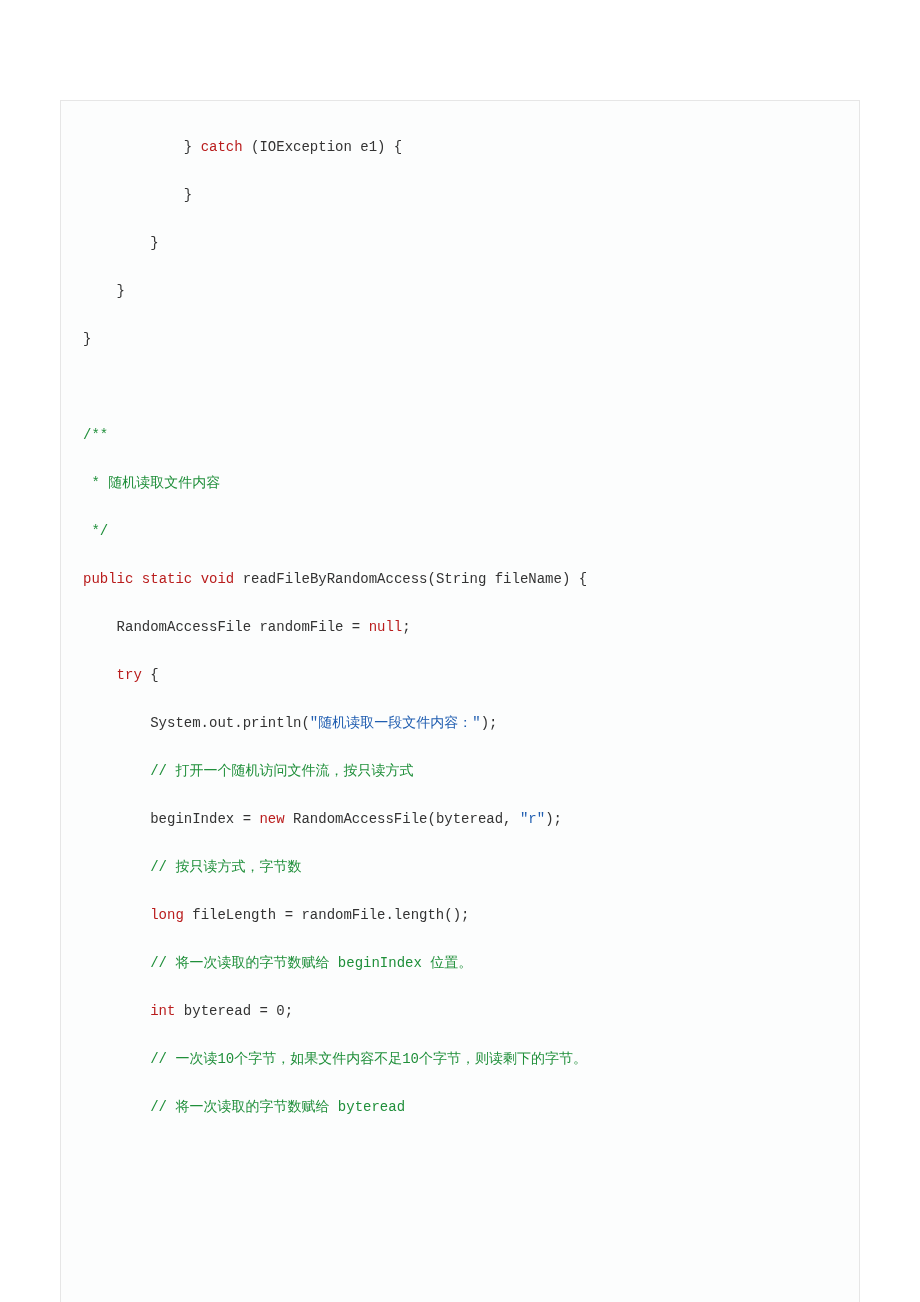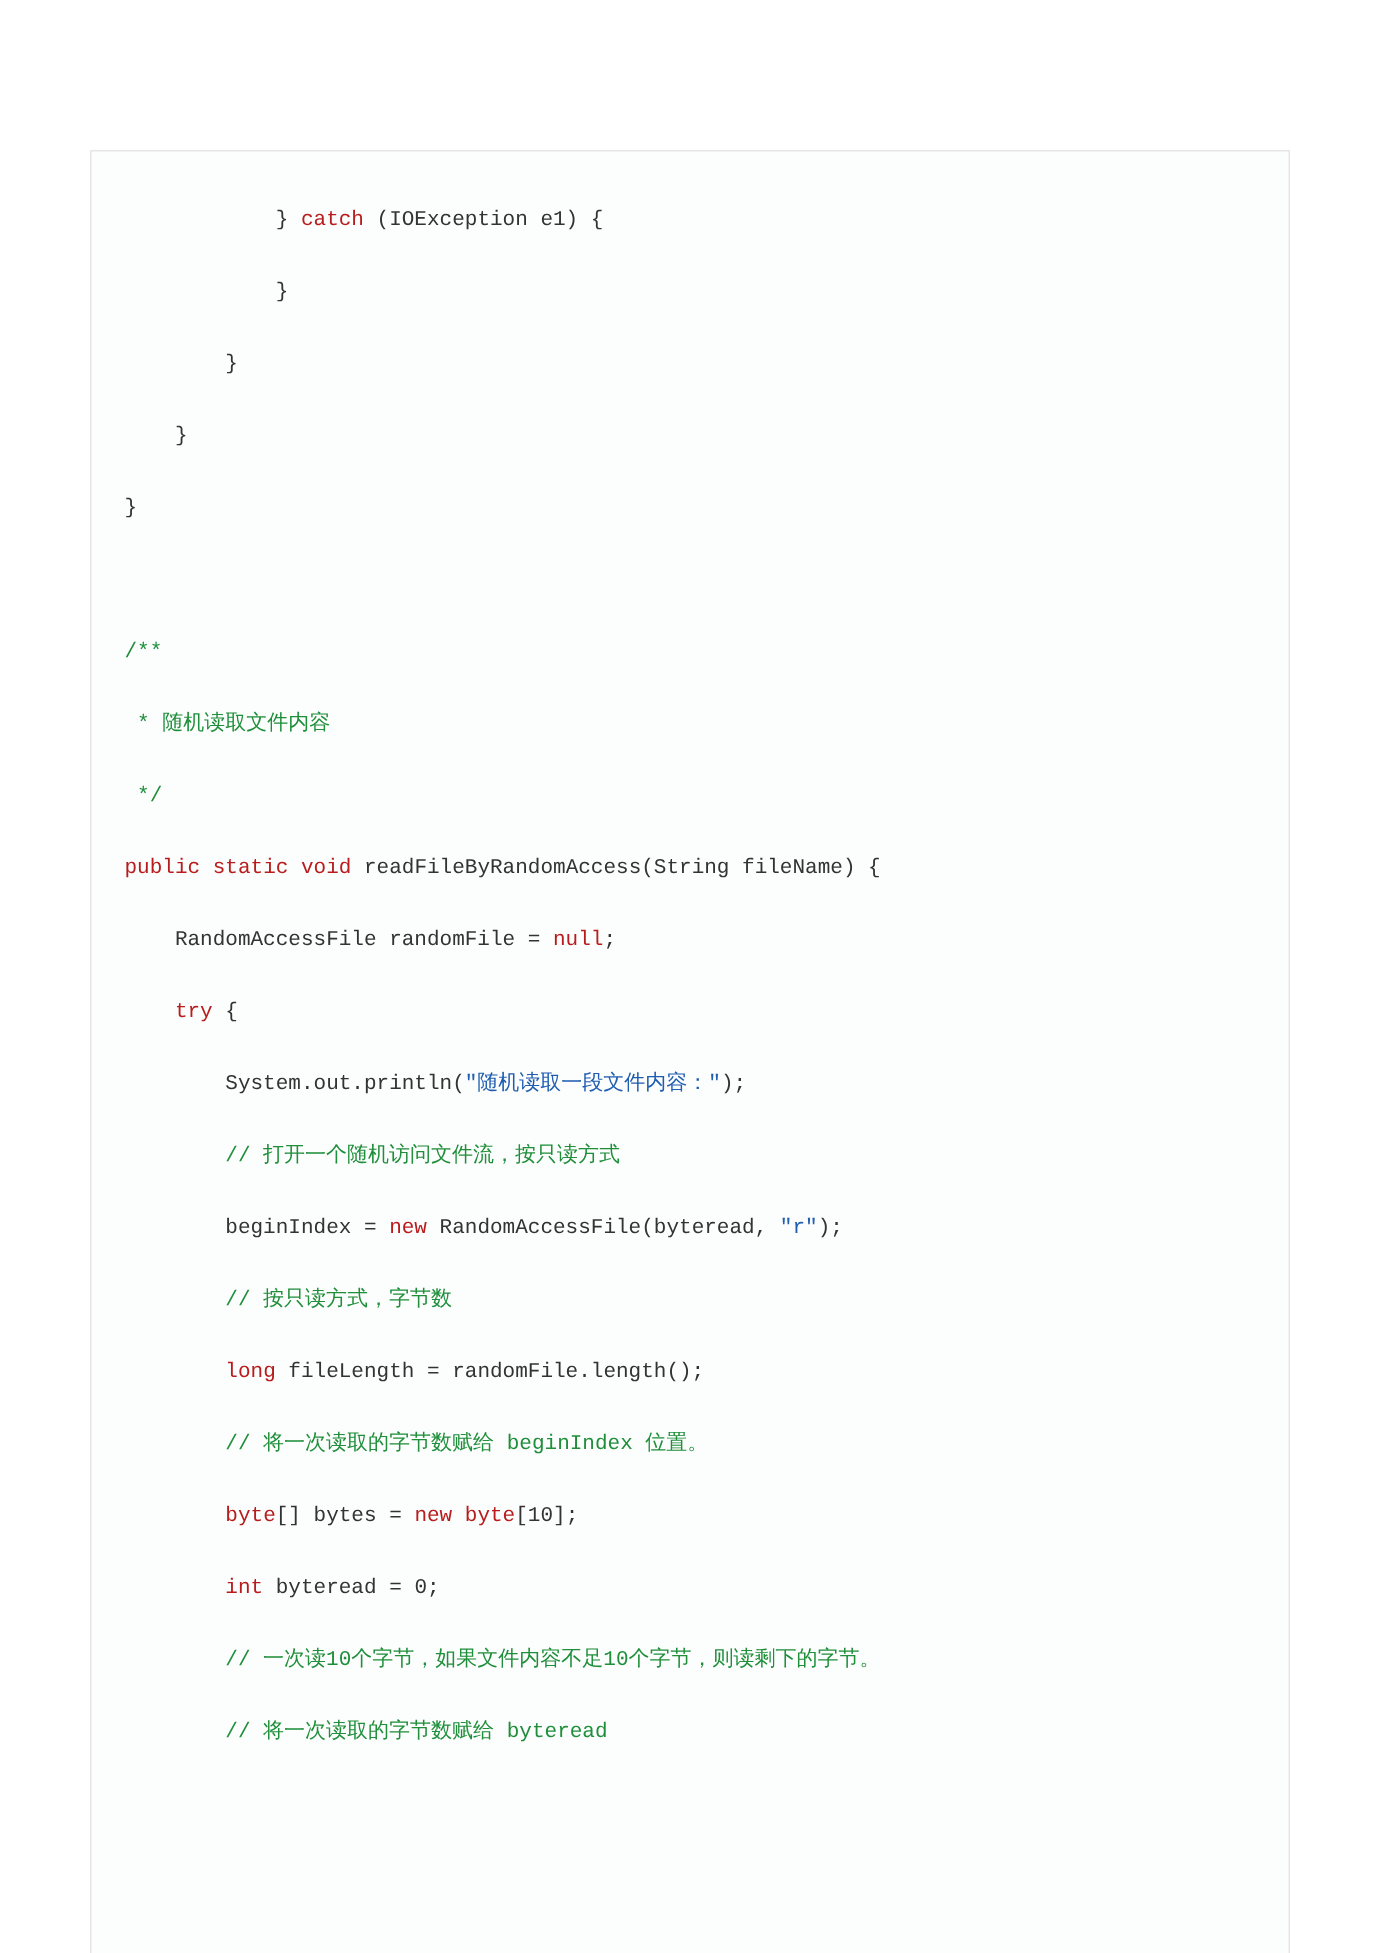--- a/index.html
+++ b/index.html
@@ -39,21 +39,20 @@
 <span class="ln cmt"><span> */</span></span>
 <span class="ln"><span class="kw">public</span><span> </span><span class="kw">static</span><span> </span><span class="kw">void</span><span> readFileByRandomAccess(String fileName) {</span></span>
 <span class="ln"><span>    RandomAccessFile randomFile = </span><span class="kw">null</span><span>;</span></span>
 <span class="ln"><span>    </span><span class="kw">try</span><span> {</span></span>
 <span class="ln"><span>        System.out.println(</span><span class="str">"随机读取一段文件内容："</span><span>);</span></span>
 <span class="ln cmt"><span>        // 打开一个随机访问文件流，按只读方式</span></span>
 <span class="ln"><span>        beginIndex = </span><span class="kw">new</span><span> RandomAccessFile(byteread, </span><span class="str">"r"</span><span>);</span></span>
 <span class="ln cmt"><span>        // 按只读方式，字节数</span></span>
 <span class="ln"><span>        </span><span class="kw">long</span><span> fileLength = randomFile.length();</span></span>
 <span class="ln cmt"><span>        // 将一次读取的字节数赋给 </span><span>beginIndex</span><span> 位置。</span></span>
-<span class="ln"><span>        </span><span class="kw">byte</span><span>[] bytes = </span><span class="kw">new</span><span> </span><span class="kw">byte</span><span>[10];</span></span>
 <span class="ln"><span>        </span><span class="kw">int</span><span> byteread = 0;</span></span>
 <span class="ln cmt"><span>        // 一次读10个字节，如果文件内容不足10个字节，则读剩下的字节。</span></span>
 <span class="ln cmt"><span>        // 将一次读取的字节数赋给 </span><span>byteread</span></span>
 
 
 
 
 
 
 

